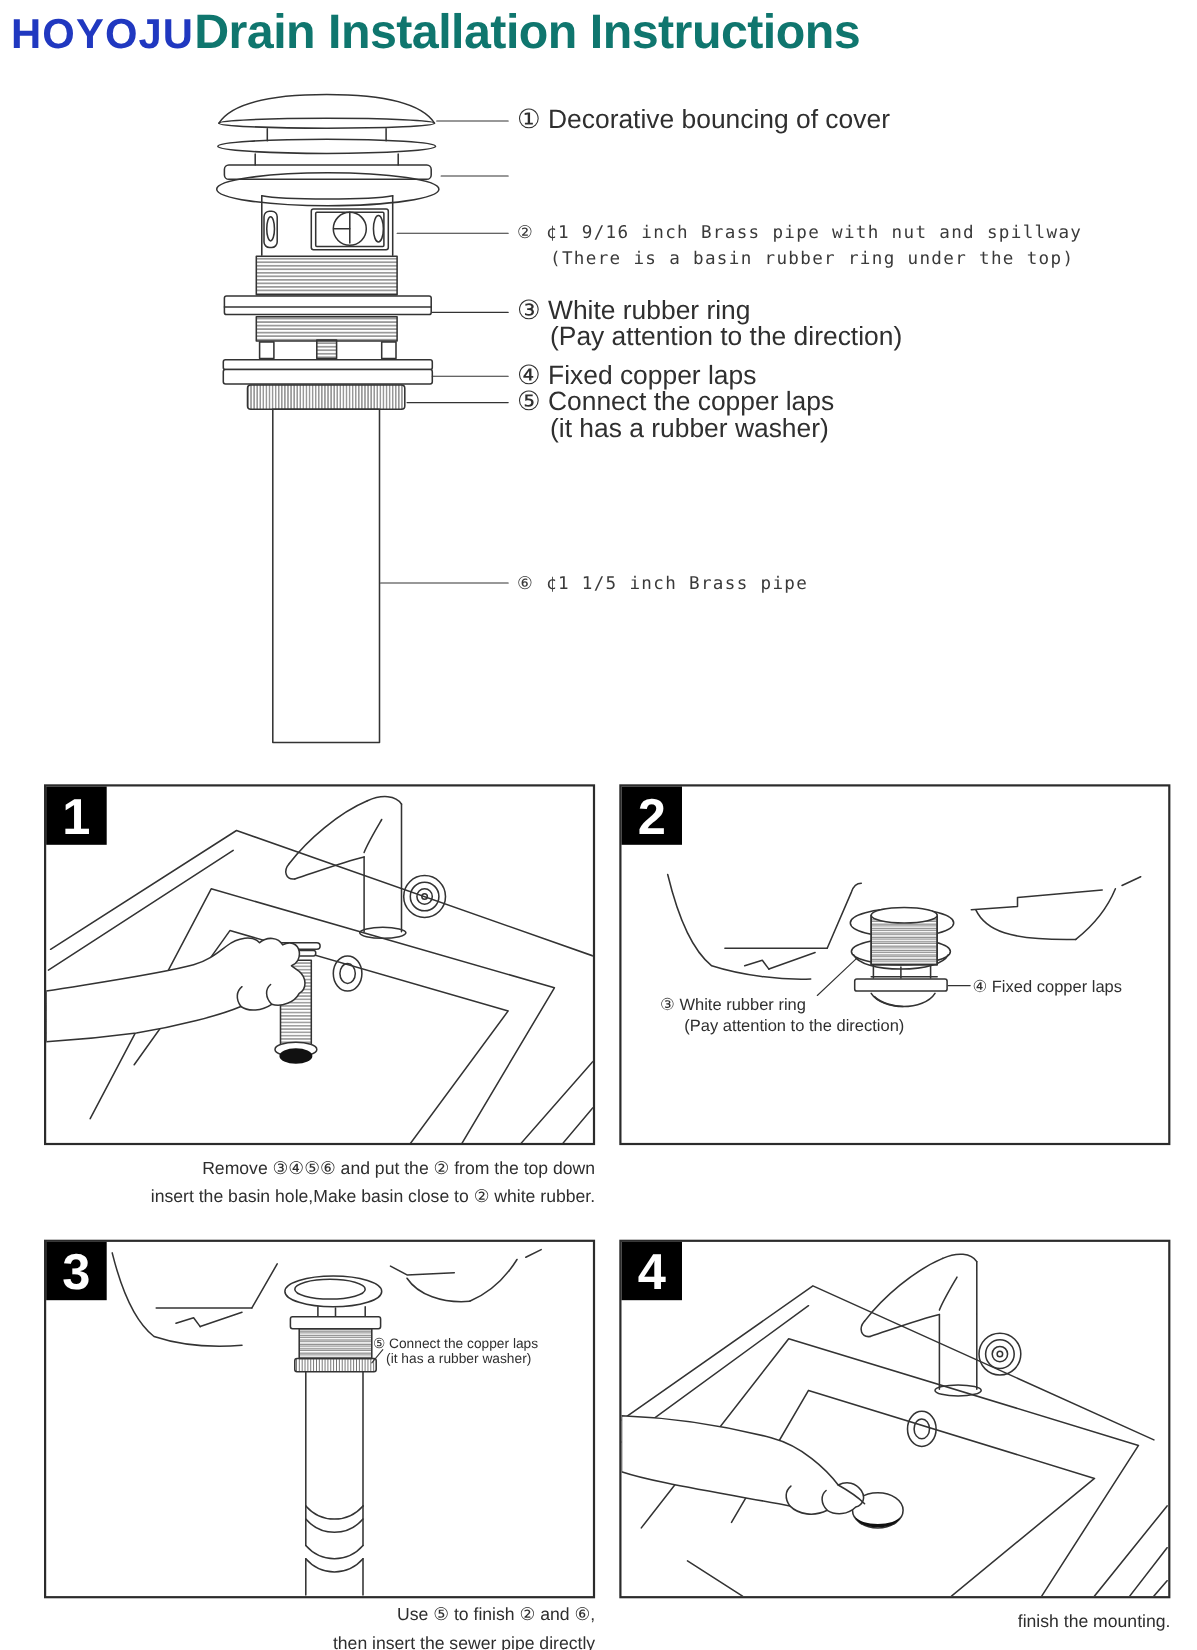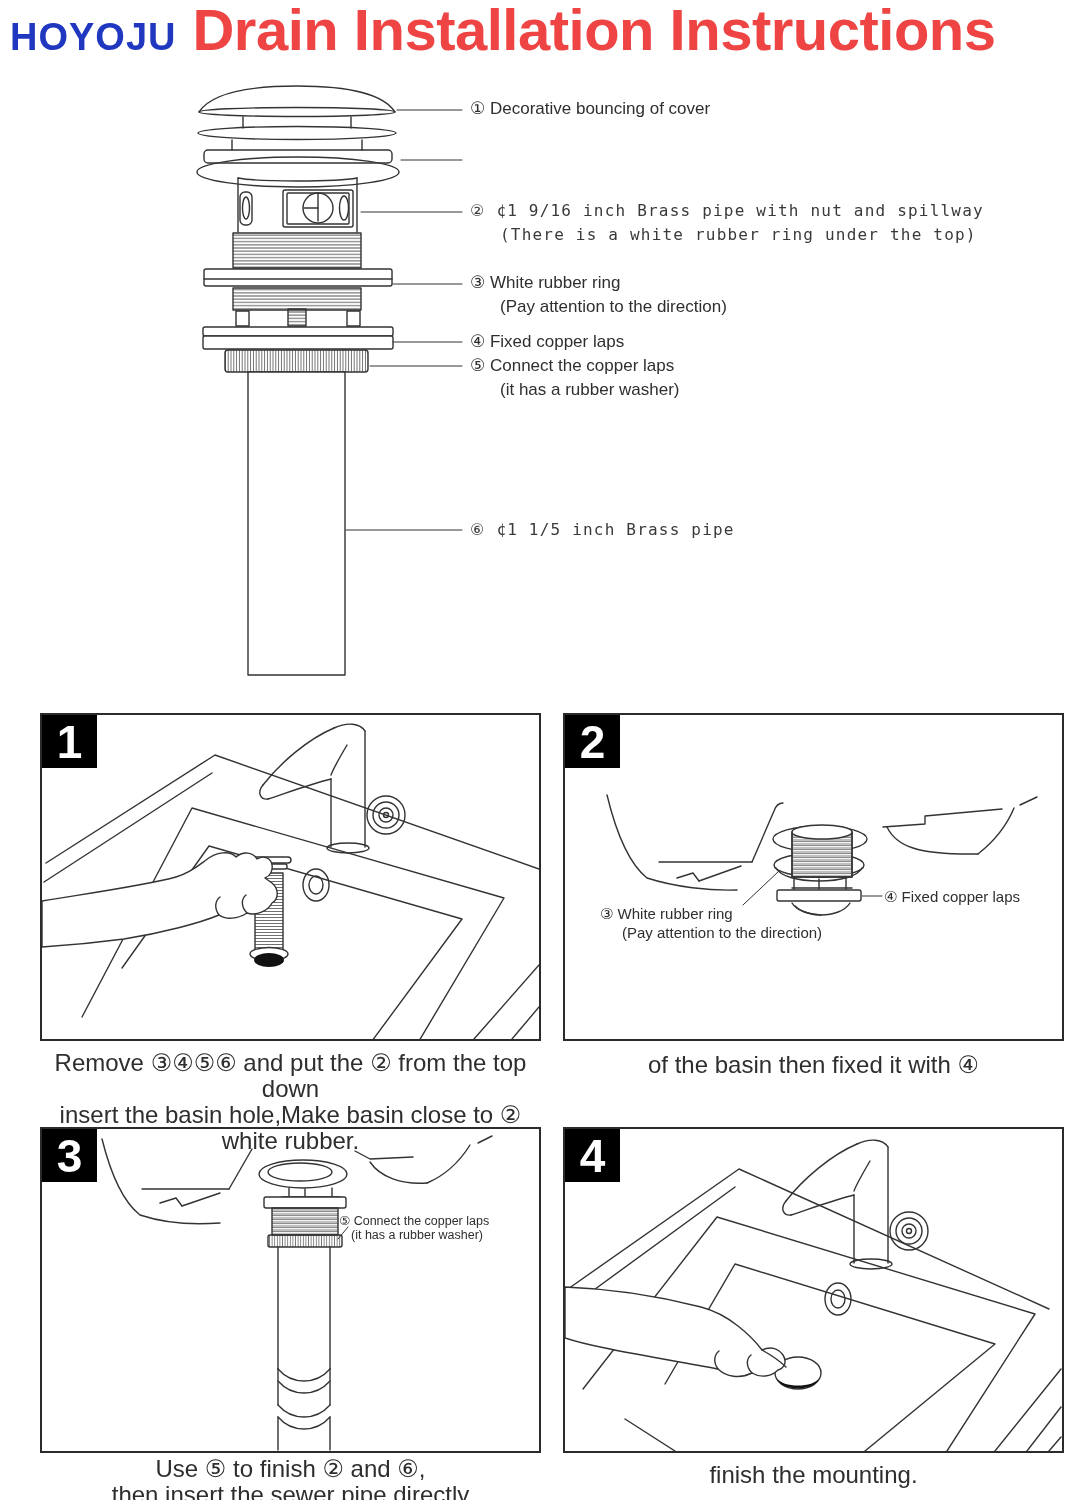--- a/index.html
+++ b/index.html
@@ -6,25 +6,25 @@
   html,body { background:#ffffff; }
   .page {
     position:relative; width:1088px; height:1500px; background:#fff;
     font-family:"Liberation Sans","DejaVu Sans",sans-serif; color:#2b2b2b; overflow:hidden;
   }
   
   .header { position:absolute; left:10px; top:0; width:1078px; height:62px;
             display:flex; align-items:baseline; white-space:nowrap; }
   .brand  { font-family:Liberation Sans, sans-serif; font-weight:bold;
             font-size:38px; color:#2038c0; letter-spacing:1px; line-height:60px; }
-  .title  { font-size:58px; font-weight:bold; color:#ef4444; letter-spacing:-0.5px;
-            margin-left:16px; line-height:60px; transform-origin:left; }
+  .title  { font-size:44px; font-weight:bold; color:#0f766e; letter-spacing:-0.5px;
+            margin-left:0; line-height:60px; transform-origin:left; }
   
   .diagram-svg { position:absolute; left:150px; top:80px; }
-  .dlabel { position:absolute; font-size:17px; color:#2f2f2f; line-height:24px; white-space:nowrap; }
+  .dlabel { position:absolute; font-size:24px; color:#2f2f2f; line-height:24px; white-space:nowrap; }
   .mono   { font-family:"DejaVu Sans Mono","Liberation Mono","DejaVu Sans",monospace;
             font-size:16px; letter-spacing:1.2px; color:#3a3a3a; }
   .lbl1 { left:470px; top:97px; }
   .note { left:470px; top:143px; }
   .note .red { color:#c0392b; }
   .lbl2 { left:470px; top:199px; }
   .lbl2 .ind { padding-left:30px; }
   .lbl3 { left:470px; top:271px; }
   .lbl4 { left:470px; top:330px; }
   .lbl5 { left:470px; top:354px; }
@@ -38,21 +38,21 @@
   .panel svg { position:absolute; left:0; top:0; width:100%; height:100%; }
   .badge { position:absolute; left:0; top:0; width:55px; height:53px; background:#000;
            color:#fff; font-weight:bold; font-size:46px; display:flex;
            align-items:center; justify-content:center; z-index:3; }
   .plabel { position:absolute; color:#2f2f2f; white-space:nowrap; z-index:2; }
   .p2 .l3 { left:35px;  top:189px; font-size:15px; line-height:19px; }
   .p2 .l4 { left:319px; top:173px; font-size:15px; }
   .p3 .l5a{ left:297px; top:84px;  font-size:12.5px; }
   .p3 .l5b{ left:309px; top:99px;  font-size:12.5px; }
   
-  .caption { position:absolute; width:501px; text-align:center; font-size:24px;
+  .caption { position:absolute; width:501px; text-align:right; font-size:16px;
              color:#2e2e2e; line-height:26px; }
   .cap1 { left:40px;  top:1050px; }
   .cap2 { left:563px; top:1052px; }
   .cap3 { left:40px;  top:1456px; }
   .cap4 { left:563px; top:1462px; }
   svg .ln { fill:none; stroke:#333; stroke-width:1.4; stroke-linejoin:round; stroke-linecap:round; }
   svg .thin { stroke-width:1; }
   svg .wfill { fill:#fff; }
 </style>
 </head>
@@ -125,21 +125,21 @@
       <line x1="393" y1="284" x2="462" y2="284"></line>
       <line x1="393" y1="342" x2="462" y2="342"></line>
       <line x1="370" y1="366" x2="462" y2="366"></line>
       <line x1="346" y1="530" x2="462" y2="530"></line>
     </g>
   </svg>
 
   <div class="dlabel lbl1">① Decorative bouncing of cover</div>
   <div class="dlabel mono lbl2">
     <div>② ¢1 9/16 inch Brass pipe with nut and spillway</div>
-    <div class="ind">(There is a white rubber ring under the top)</div>
+    <div class="ind">(There is a basin rubber ring under the top)</div>
   </div>
   <div class="dlabel lbl3">
     <div>③ White rubber ring</div>
     <div style="padding-left:30px">(Pay attention to the direction)</div>
   </div>
   <div class="dlabel lbl4">④ Fixed copper laps</div>
   <div class="dlabel lbl5">
     <div>⑤ Connect the copper laps</div>
     <div style="padding-left:30px">(it has a rubber washer)</div>
   </div>
@@ -336,21 +336,20 @@
         <path d="M187,244 C181,238 181,230 186,226"></path>
       </g>
     </svg>
   </div>
 
   <div class="caption cap1">
     <div>Remove ③④⑤⑥ and put the ② from the top down</div>
     <div>insert the basin hole,Make basin close to ② white rubber.</div>
   </div>
   <div class="caption cap2">
-    <div>of the basin then fixed it with ④</div>
   </div>
   <div class="caption cap3">
     <div>Use ⑤ to finish ② and ⑥,</div>
     <div>then insert the sewer pipe directly</div>
   </div>
   <div class="caption cap4">
     <div>finish the mounting.</div>
   </div>
 
 </div>

